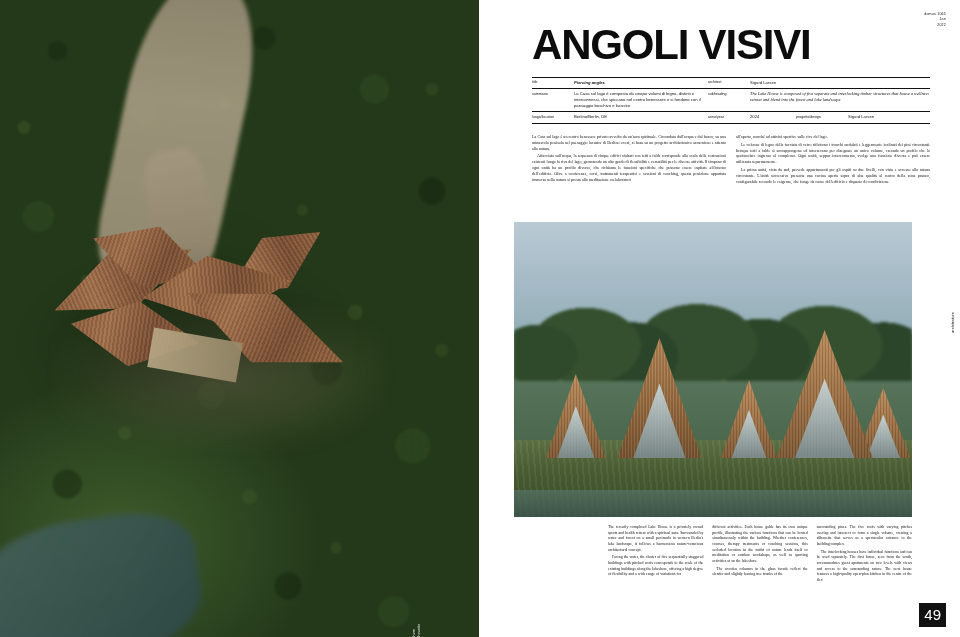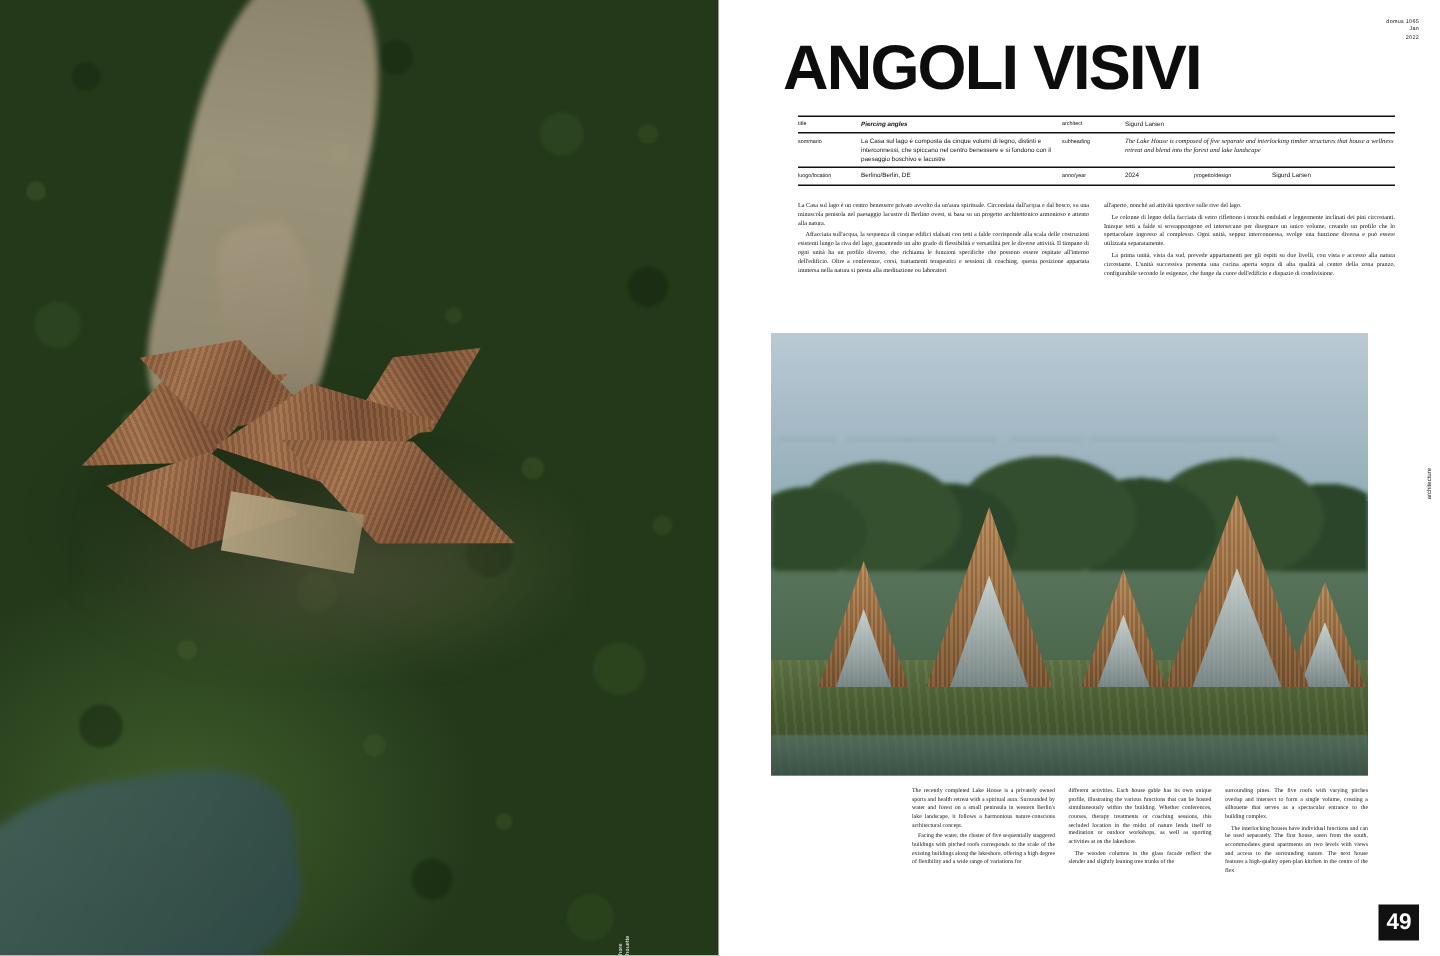--- a/index.html
+++ b/index.html
@@ -138,21 +138,21 @@
 
   .masthead {
     position:absolute; right:14px; top:12px; text-align:right;
     font-family:"Liberation Sans", sans-serif; font-size:3.6px; line-height:1.5;
     color:#111; letter-spacing:.2px;
   }
 
   .headline {
     font-family:"Liberation Sans", sans-serif;
     font-weight:bold; font-size:42px; line-height:.92;
-    letter-spacing:-1.2px; color:#0d0d0d; margin:12px 0 0 24px;
+    letter-spacing:-1.2px; color:#0d0d0d; margin:12px 0 0 34px;
     white-space:nowrap;
   }
 
   
   .credits { margin:12px 0 0 34px; width:398px; font-family:"Liberation Sans", sans-serif; }
   .crow { display:flex; border-top:.6px solid #111; padding:2px 0 3px 0; }
   .crow:last-child { border-bottom:.6px solid #111; }
   .ccell { padding-right:6px; }
   .clabel { font-size:3.6px; color:#111; width:42px; flex:0 0 42px; padding-top:.5px; }
   .cval   { font-size:4.2px; color:#111; line-height:1.35; }
@@ -239,21 +239,21 @@
 
   .side-label {
     position:absolute; right:10px; top:312px;
     font-family:"Liberation Sans", sans-serif; font-size:4px; color:#111;
     transform: rotate(-90deg); transform-origin: right top; white-space:nowrap;
   }
 
   .folio {
     position:absolute; right:14px; bottom:10px;
     background:#111; color:#fff;
-    font-family:"Liberation Sans", sans-serif; font-weight:bold;
+    font-family:"Liberation Sans", sans-serif; font-weight:normal;
     font-size:15px; line-height:1; padding:4px 5px 5px 5px;
   }
 
   .gutter { position:absolute; left:479px; top:0; width:2px; height:637px; background:#fff; }
 </style>
 </head>
 <body>
 
 <div id="spread">
 

